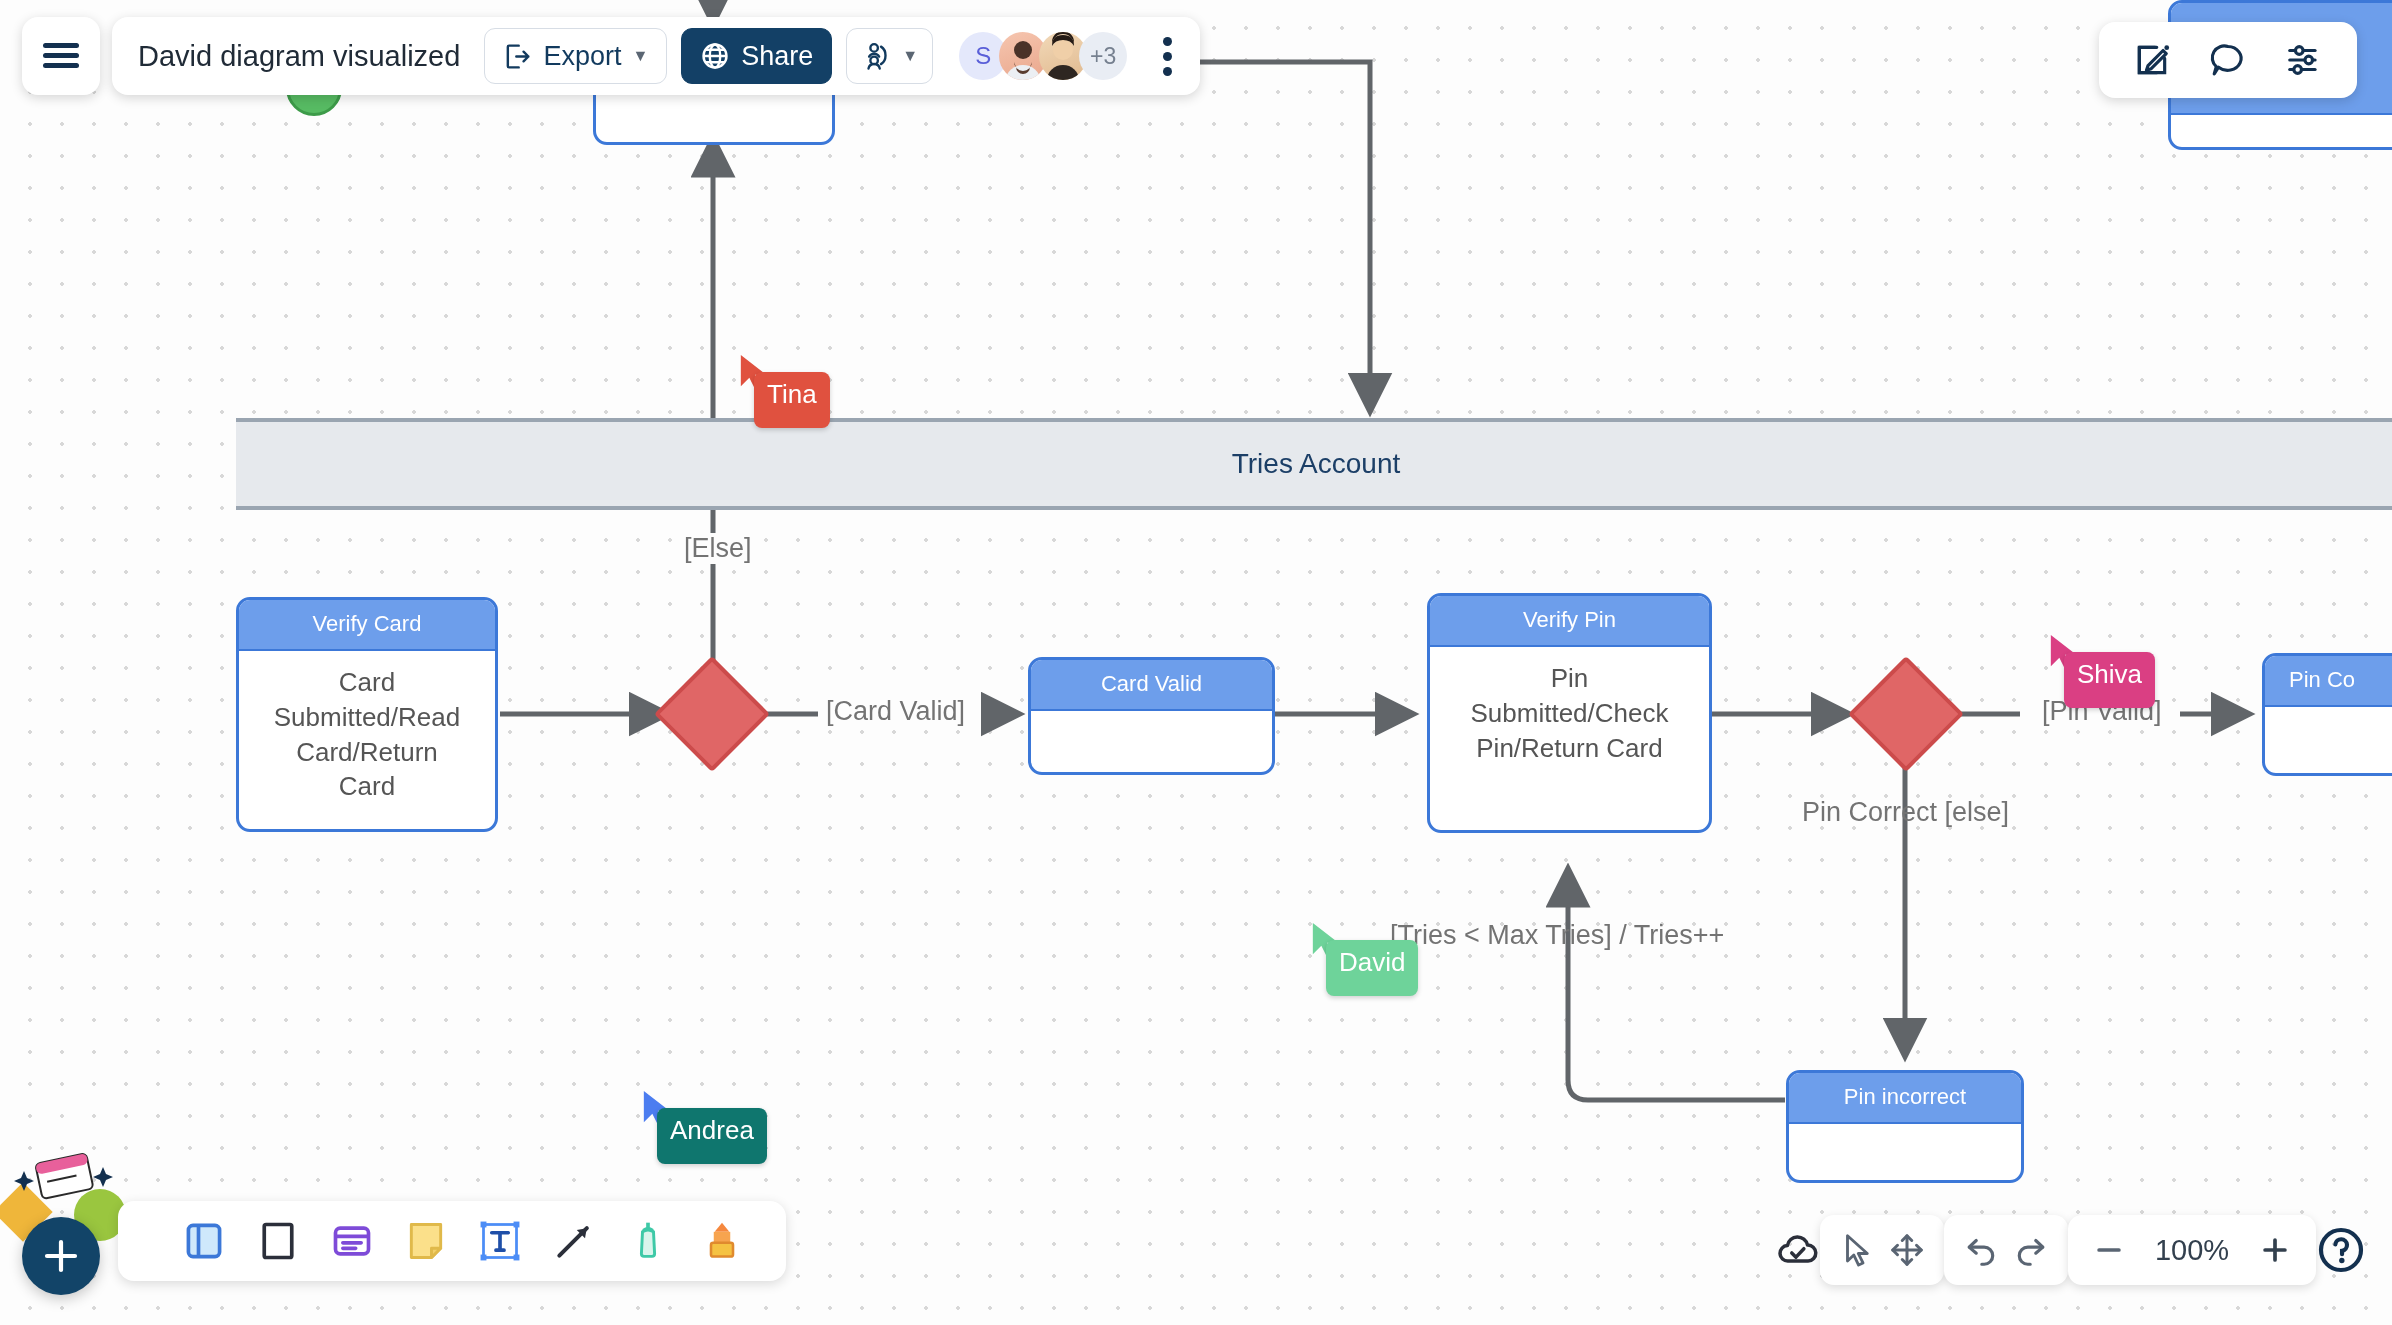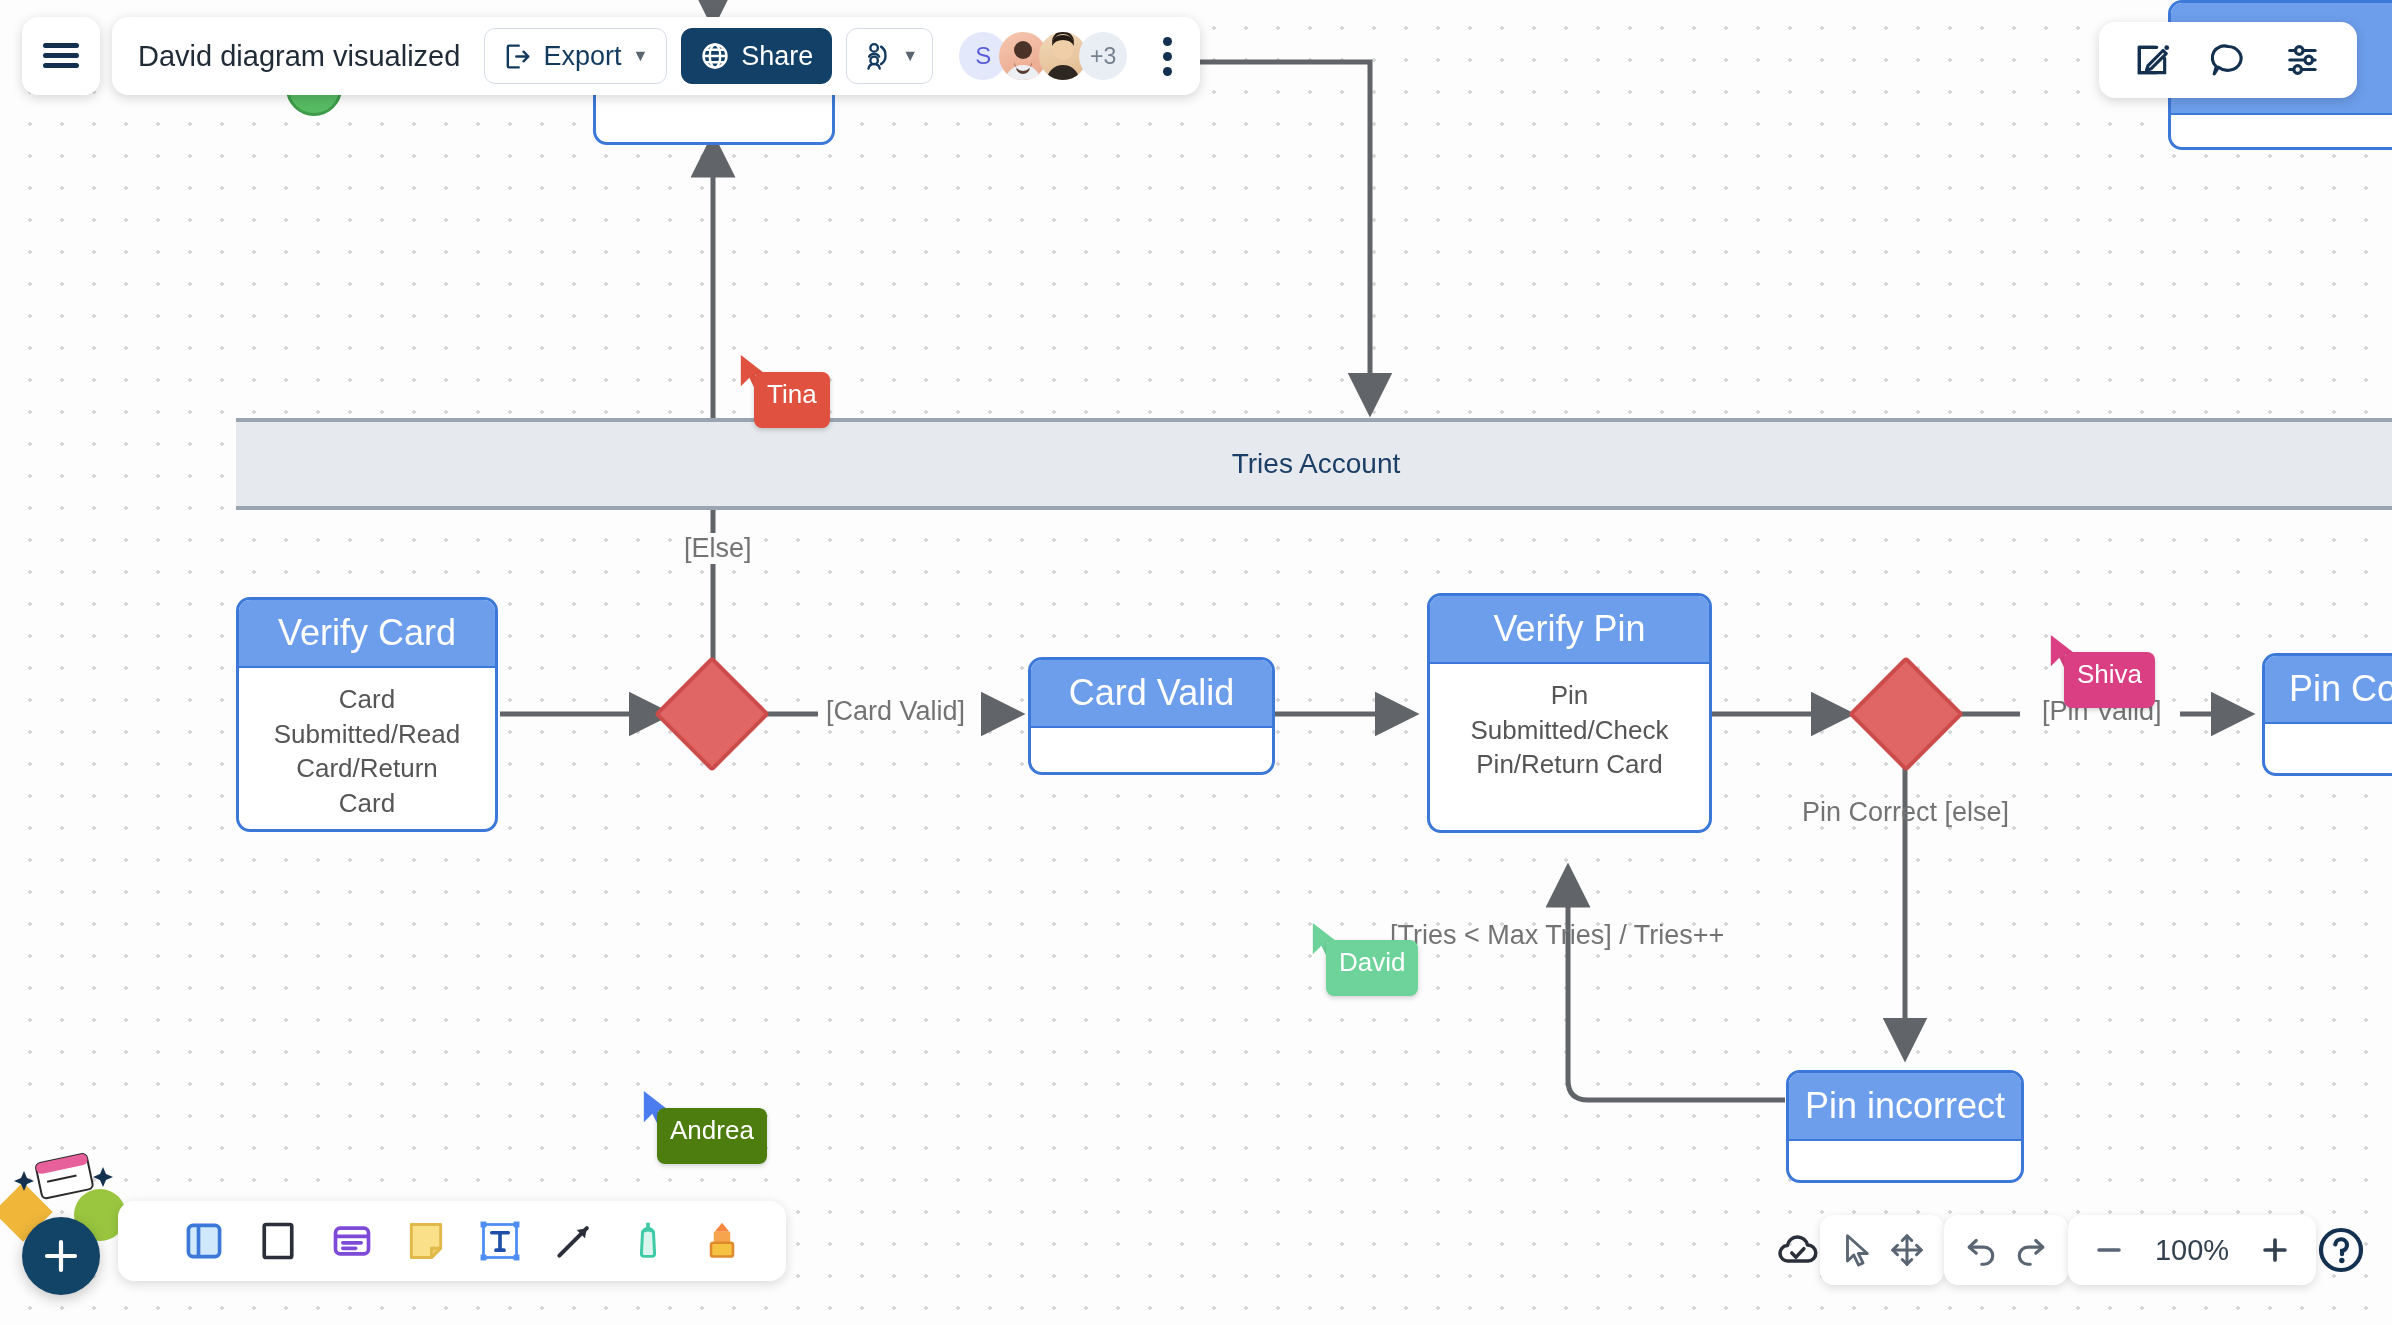--- a/index.html
+++ b/index.html
@@ -28,21 +28,21 @@
     position: absolute;
     border: 3px solid #3c78d8;
     border-radius: 14px;
     background: #ffffff;
     overflow: hidden;
     box-shadow: 0 0 0 0 rgba(0,0,0,0);
   }
   .node .hdr {
     background: #6d9eeb;
     color: #ffffff;
-    font-size: 36px;
+    font-size: 22px;
     line-height: 1.2;
     text-align: center;
     padding: 11px 8px 12px;
     border-bottom: 2px solid #3c78d8;
     white-space: nowrap;
   }
   .node .body {
     color: #555555;
     font-size: 26px;
     line-height: 1.33;
@@ -307,21 +307,21 @@
     <svg width="34" height="40" viewBox="0 0 24 28">
       <path d="M2 2 L2 24 L8 18 L12 26 L16 24 L12 16 L20 16 Z" fill="#6ed39a"></path>
     </svg>
     <div class="tag" style="background:#6ed39a;">David</div>
   </div>
 
   <div class="cursor" style="left:641px; top:1088px;">
     <svg width="34" height="40" viewBox="0 0 24 28">
       <path d="M2 2 L2 24 L8 18 L12 26 L16 24 L12 16 L20 16 Z" fill="#4c7df0"></path>
     </svg>
-    <div class="tag" style="background:#4d7c0f;">Andrea</div>
+    <div class="tag" style="background:#0f766e;">Andrea</div>
   </div>
 
   <div id="hamburger">
     <svg width="40" height="30" viewBox="0 0 40 30">
       <rect x="2" y="2" width="36" height="5" rx="2.5" fill="#13304f"></rect>
       <rect x="2" y="12" width="36" height="5" rx="2.5" fill="#13304f"></rect>
       <rect x="2" y="22" width="36" height="5" rx="2.5" fill="#13304f"></rect>
     </svg>
   </div>
 

